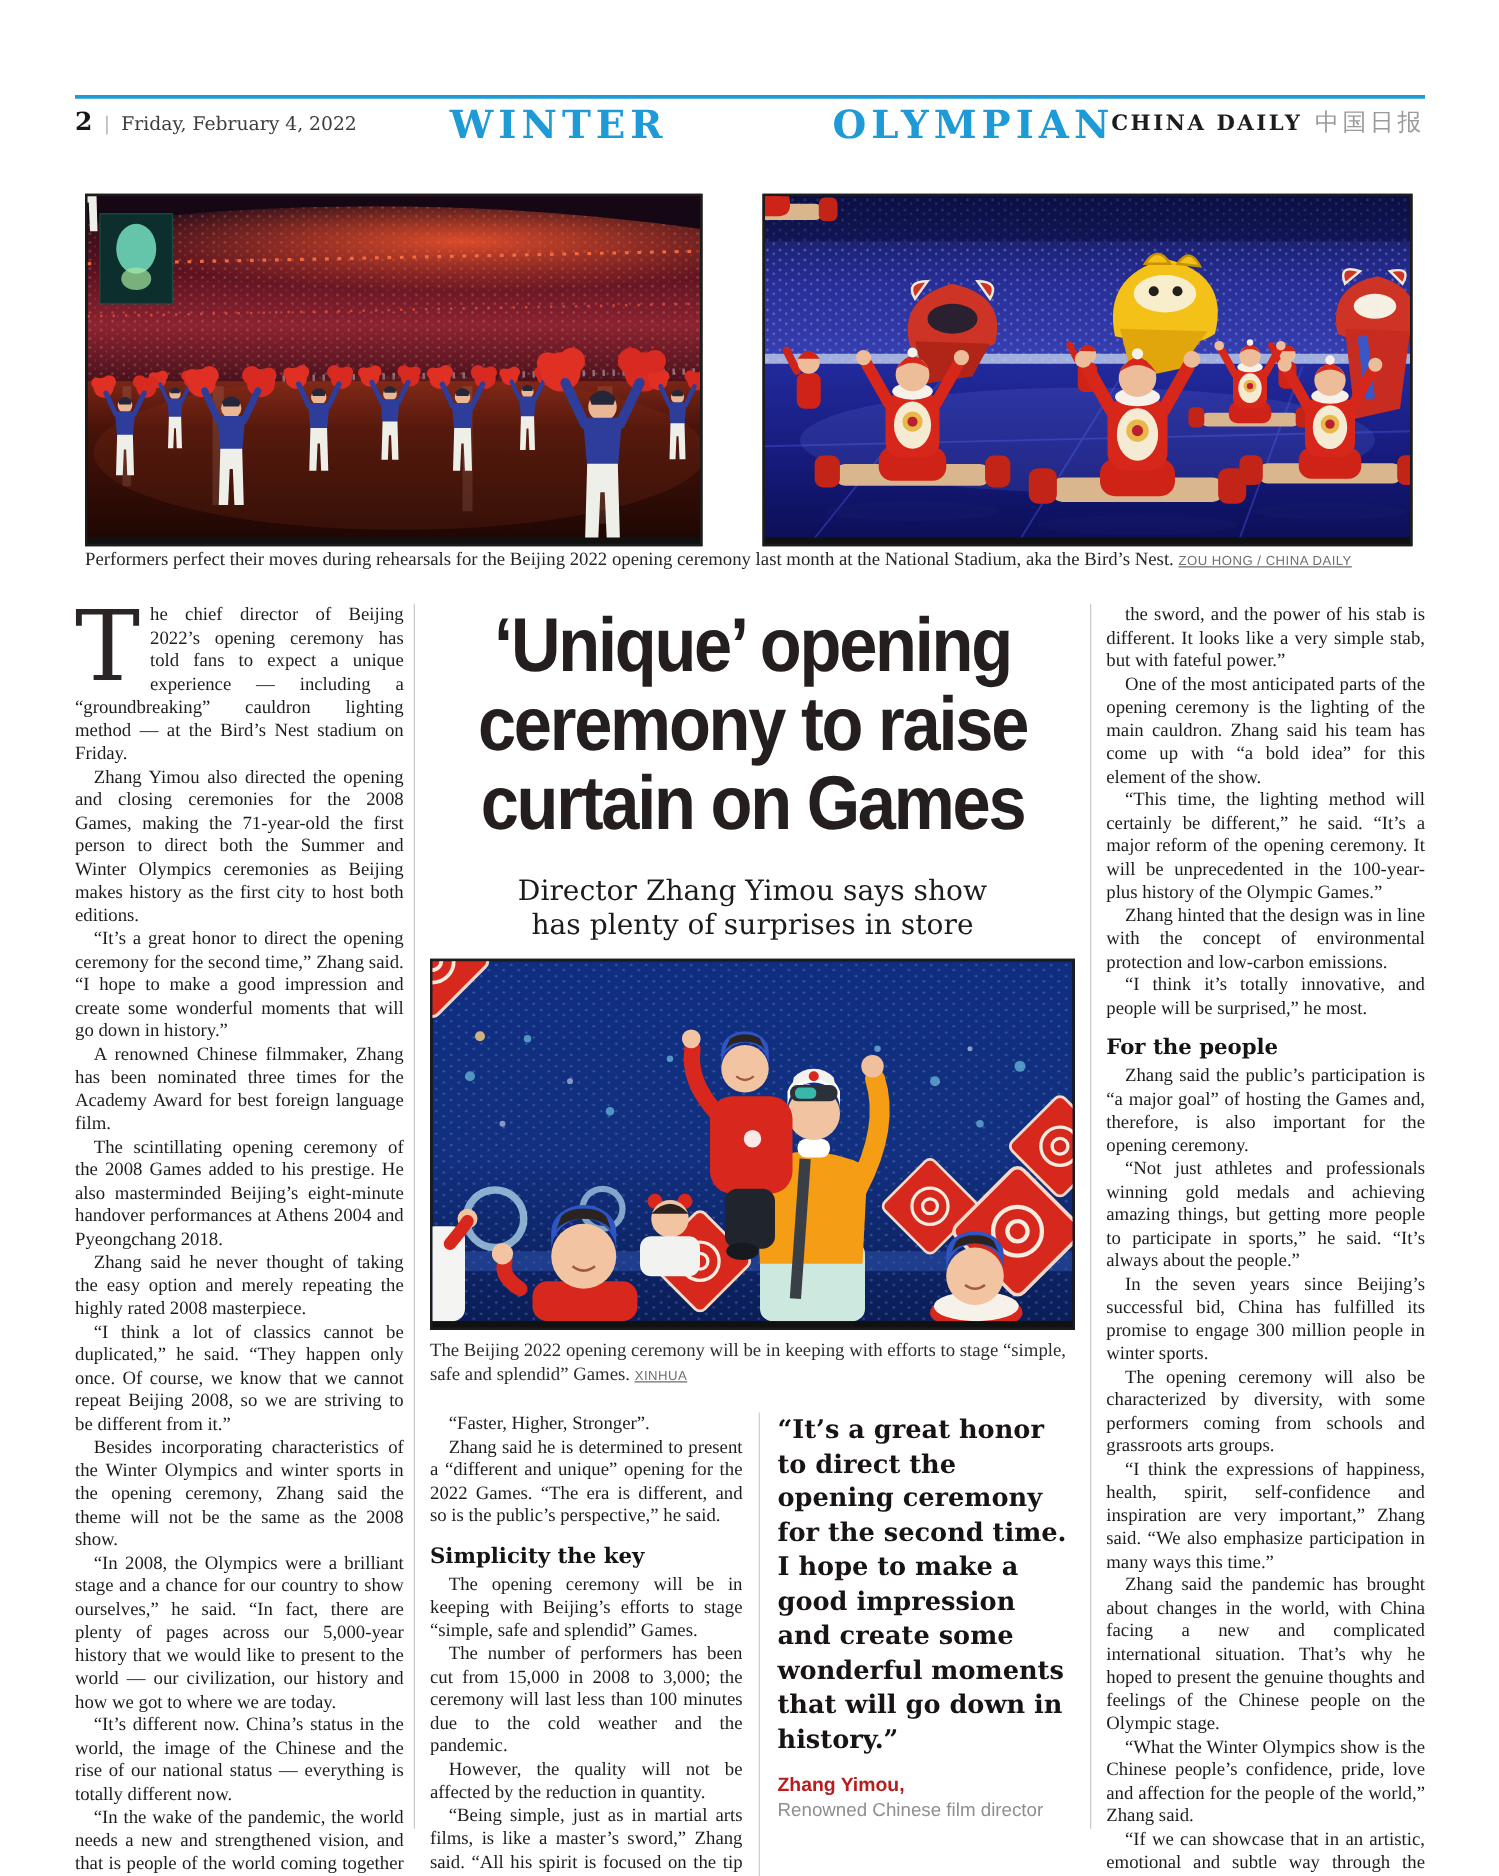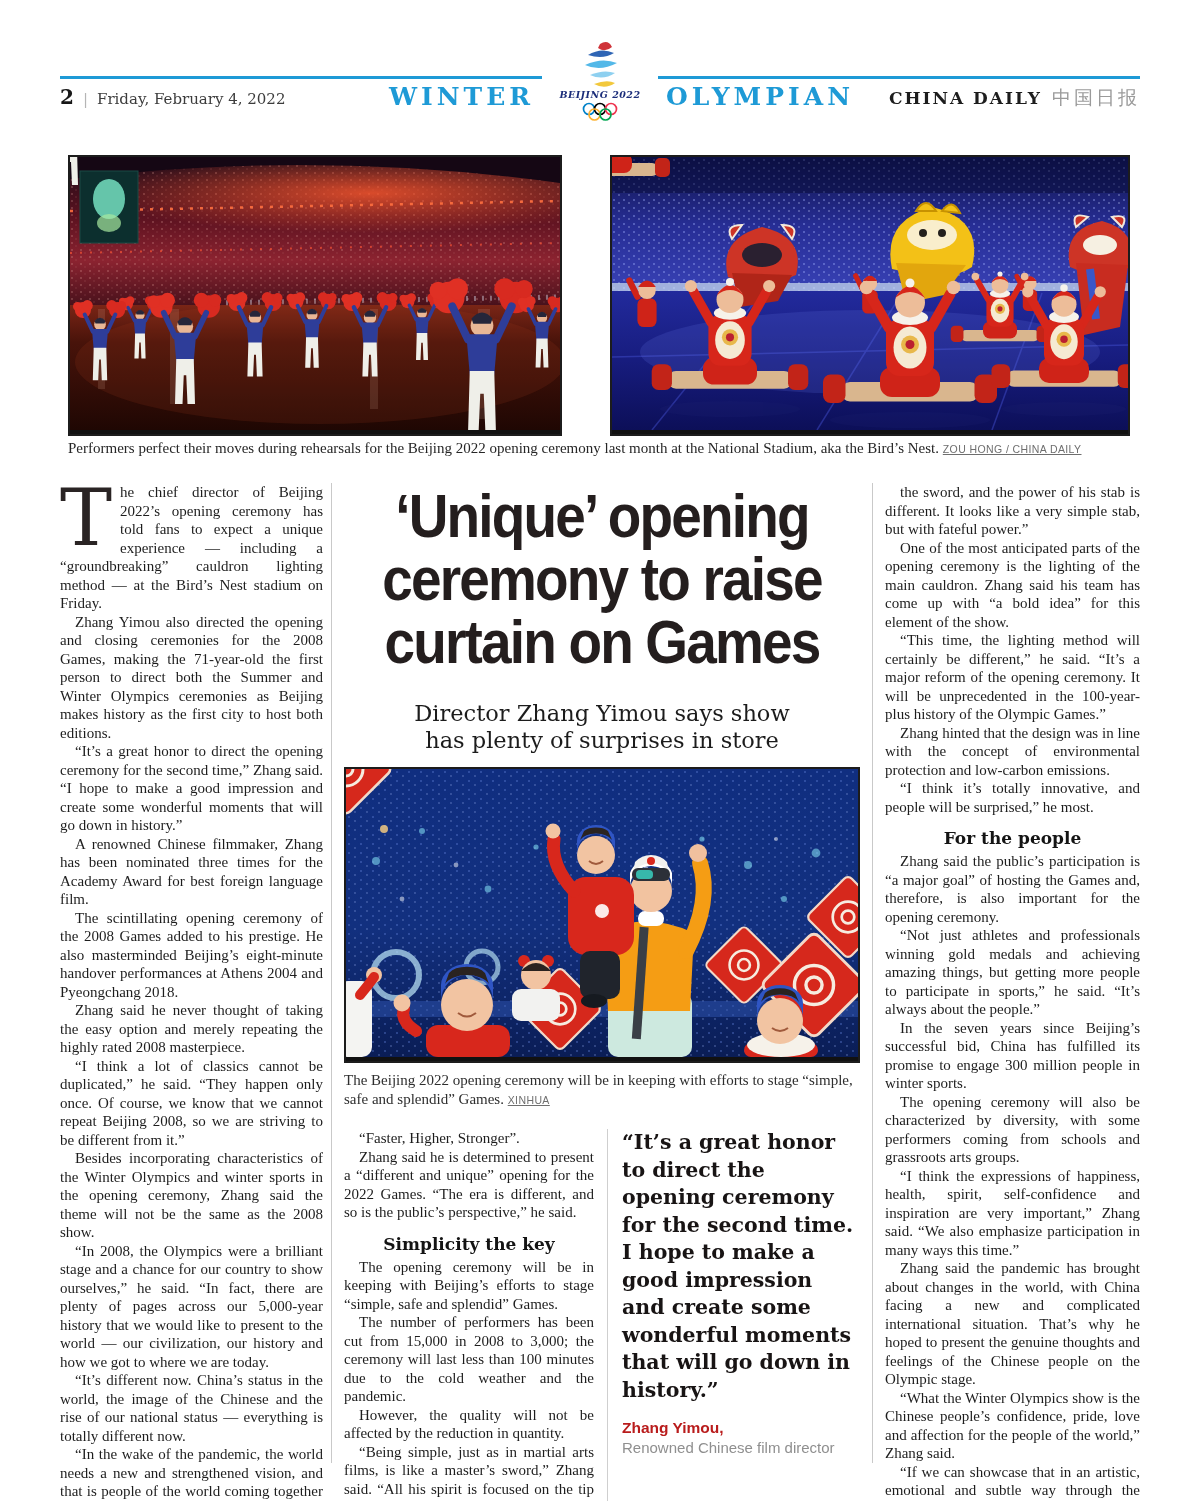--- a/index.html
+++ b/index.html
@@ -5,21 +5,21 @@
   html,body{margin:0;padding:0;background:#ffffff;}
   .page{position:relative;width:1199px;height:1501px;background:#fff;overflow:hidden;
         font-family:"Liberation Serif",serif;color:#1d1d1d;}
   
   .header{position:absolute;left:60px;top:40px;width:1080px;height:86px;}
   .blue-line{position:absolute;left:0;right:0;top:36px;height:3px;background:#1E9AD6;}
   .page-meta{position:absolute;left:0;top:45px;font-family:"DejaVu Serif",serif;font-size:15px;color:#3c3c3c;}
   .page-num{font-weight:bold;font-size:20px;color:#171717;margin-right:9px;}
   .meta-sep{color:#b5b5b5;margin-right:9px;}
   .mast-word{position:absolute;top:42px;font-family:"DejaVu Serif",serif;font-weight:bold;
-             font-size:25px;letter-spacing:4px;color:#1E9AD6;white-space:nowrap;}
+             font-size:31px;letter-spacing:4px;color:#1E9AD6;white-space:nowrap;}
   .mast-left{right:calc(50% + 66px);}
   .mast-right{left:calc(50% + 66px);}
   .logo-wrap{position:absolute;left:50%;top:0;transform:translateX(-50%);width:116px;height:86px;
              background:#fff;z-index:2;text-align:center;}
   .brand{position:absolute;right:0;top:45px;font-family:"DejaVu Serif",serif;font-weight:bold;
          font-size:17px;letter-spacing:2px;color:#1d1d1d;white-space:nowrap;margin-left:17px;}
   .brand-cn{font-weight:normal;color:#9a9a9a;font-size:19px;margin-left:10px;letter-spacing:3px;}
   
   .photos{position:absolute;left:68px;top:155px;display:flex;gap:48px;}
   .photo-frame{border:2px solid #1c1c1c;box-sizing:border-box;background:#111;}
@@ -31,21 +31,21 @@
   .vrule{width:1px;flex:none;background:#c9c9c9;}
   .vr1{margin-left:8px;margin-right:12px;}
   .vr2{margin-left:12px;margin-right:12px;}
   .col-middle{width:516px;flex:none;}
   .col-right{width:255px;flex:none;}
   .para{margin:0;font-size:15px;line-height:18.5px;text-align:justify;text-indent:15px;color:#1d1d1d;}
   .para.lead{text-indent:0;}
   .dropcap{float:left;font-family:"DejaVu Serif",serif;font-size:78px;line-height:58px;
            padding:6px 8px 0 0;color:#2a2424;}
   .crosshead{font-family:"DejaVu Serif",serif;font-size:17px;font-weight:bold;color:#141414;
-             margin:12px 0 4px 0;text-align:center;}
+             margin:12px 0 4px 0;}
   
   .headline{font-family:"Liberation Sans",sans-serif;font-weight:800;font-size:61px;line-height:63px;
             text-align:center;color:#241e1e;letter-spacing:-2px;transform:scaleX(0.9);
             transform-origin:50% 0;margin-top:2px;}
   .subhead{text-align:center;font-family:"DejaVu Serif",serif;font-size:22.5px;line-height:27px;
            color:#1c1c1c;margin-top:26px;}
   .photo-mid{margin-top:13px;}
   .caption-mid{margin-top:8px;font-size:15px;line-height:19px;color:#2e2e2e;}
   .subcols{display:flex;margin-top:19px;}
   .subcol-a{width:250px;flex:none;}
@@ -59,39 +59,20 @@
 
 <div class="page">
 
   <div class="header">
     <div class="blue-line"></div>
     <div class="page-meta">
       <span class="page-num">2</span><span class="meta-sep">|</span><span>Friday, February 4, 2022</span>
     </div>
     <div class="mast-word mast-left">WINTER</div>
     <div class="mast-word mast-right">OLYMPIAN</div>
-    <div class="logo-wrap">
-      <svg width="116" height="86" viewBox="0 0 116 86">
-        <g transform="translate(40,2)">
-          <path d="M18,2 Q26,-3 30,5 Q23,11 16,6 Z" fill="#cf3339"></path>
-          <path d="M6,13 Q19,5 32,11 Q21,18 6,13 Z" fill="#2f65b5"></path>
-          <path d="M3,23 Q20,15 35,21 Q18,30 3,23 Z" fill="#53b8e8"></path>
-          <path d="M8,33 Q22,27 33,31 Q21,39 8,33 Z" fill="#8ed0f0"></path>
-          <path d="M12,42 Q25,37 33,41 Q23,48 12,42 Z" fill="#f2c83c"></path>
-        </g>
-        <text x="58" y="58" text-anchor="middle" font-family="DejaVu Serif, serif" font-style="italic" font-weight="bold" font-size="9.5" fill="#1b2d7a" letter-spacing="0.5">BEIJING 2022</text>
-        <g fill="none" stroke-width="1.7">
-          <circle cx="47" cy="69" r="5.5" stroke="#0081C8"></circle>
-          <circle cx="58" cy="69" r="5.5" stroke="#000000"></circle>
-          <circle cx="69" cy="69" r="5.5" stroke="#EE334E"></circle>
-          <circle cx="52.5" cy="74.5" r="5.5" stroke="#FCB131"></circle>
-          <circle cx="63.5" cy="74.5" r="5.5" stroke="#00A651"></circle>
-        </g>
-      </svg>
-    </div>
     <div class="brand">
       <span>CHINA DAILY</span><span class="brand-cn">中国日报</span>
     </div>
   </div>
 
   <div class="photos">
     <div class="photo-frame">
       <svg width="490" height="273" viewBox="0 0 490 273">
         <defs>
           <linearGradient id="lgStand" x1="0" y1="0" x2="0" y2="1">

